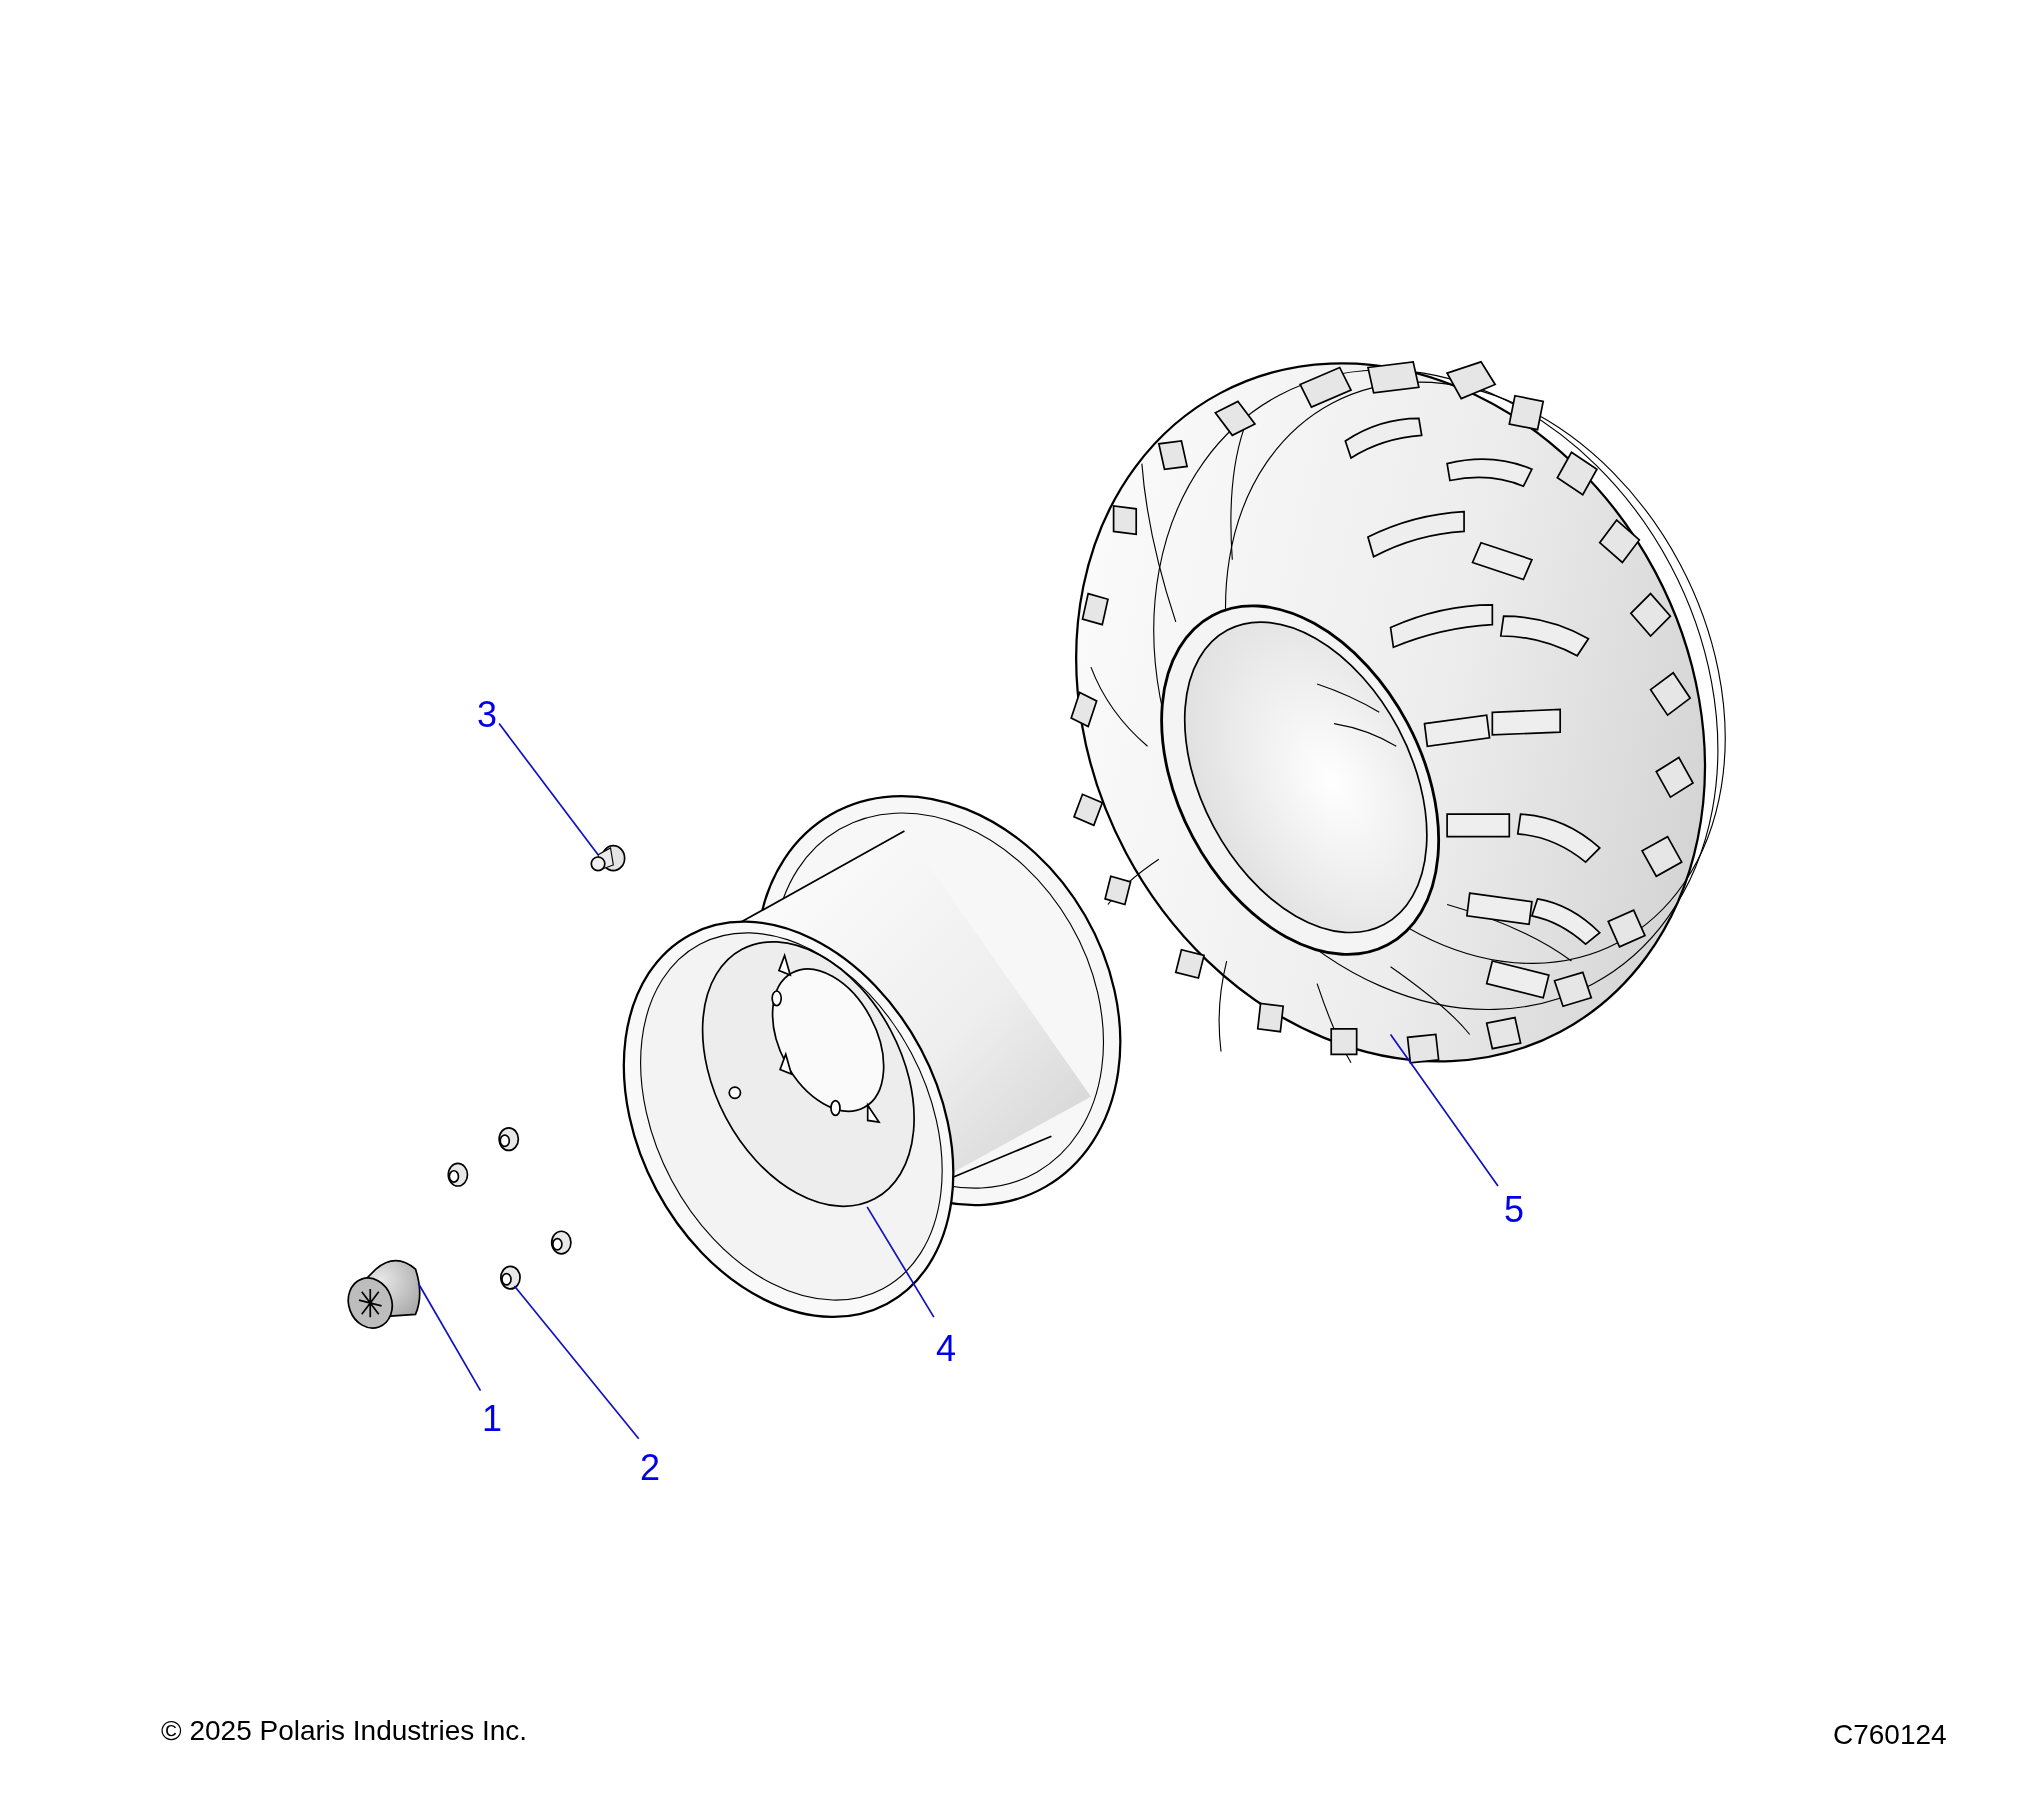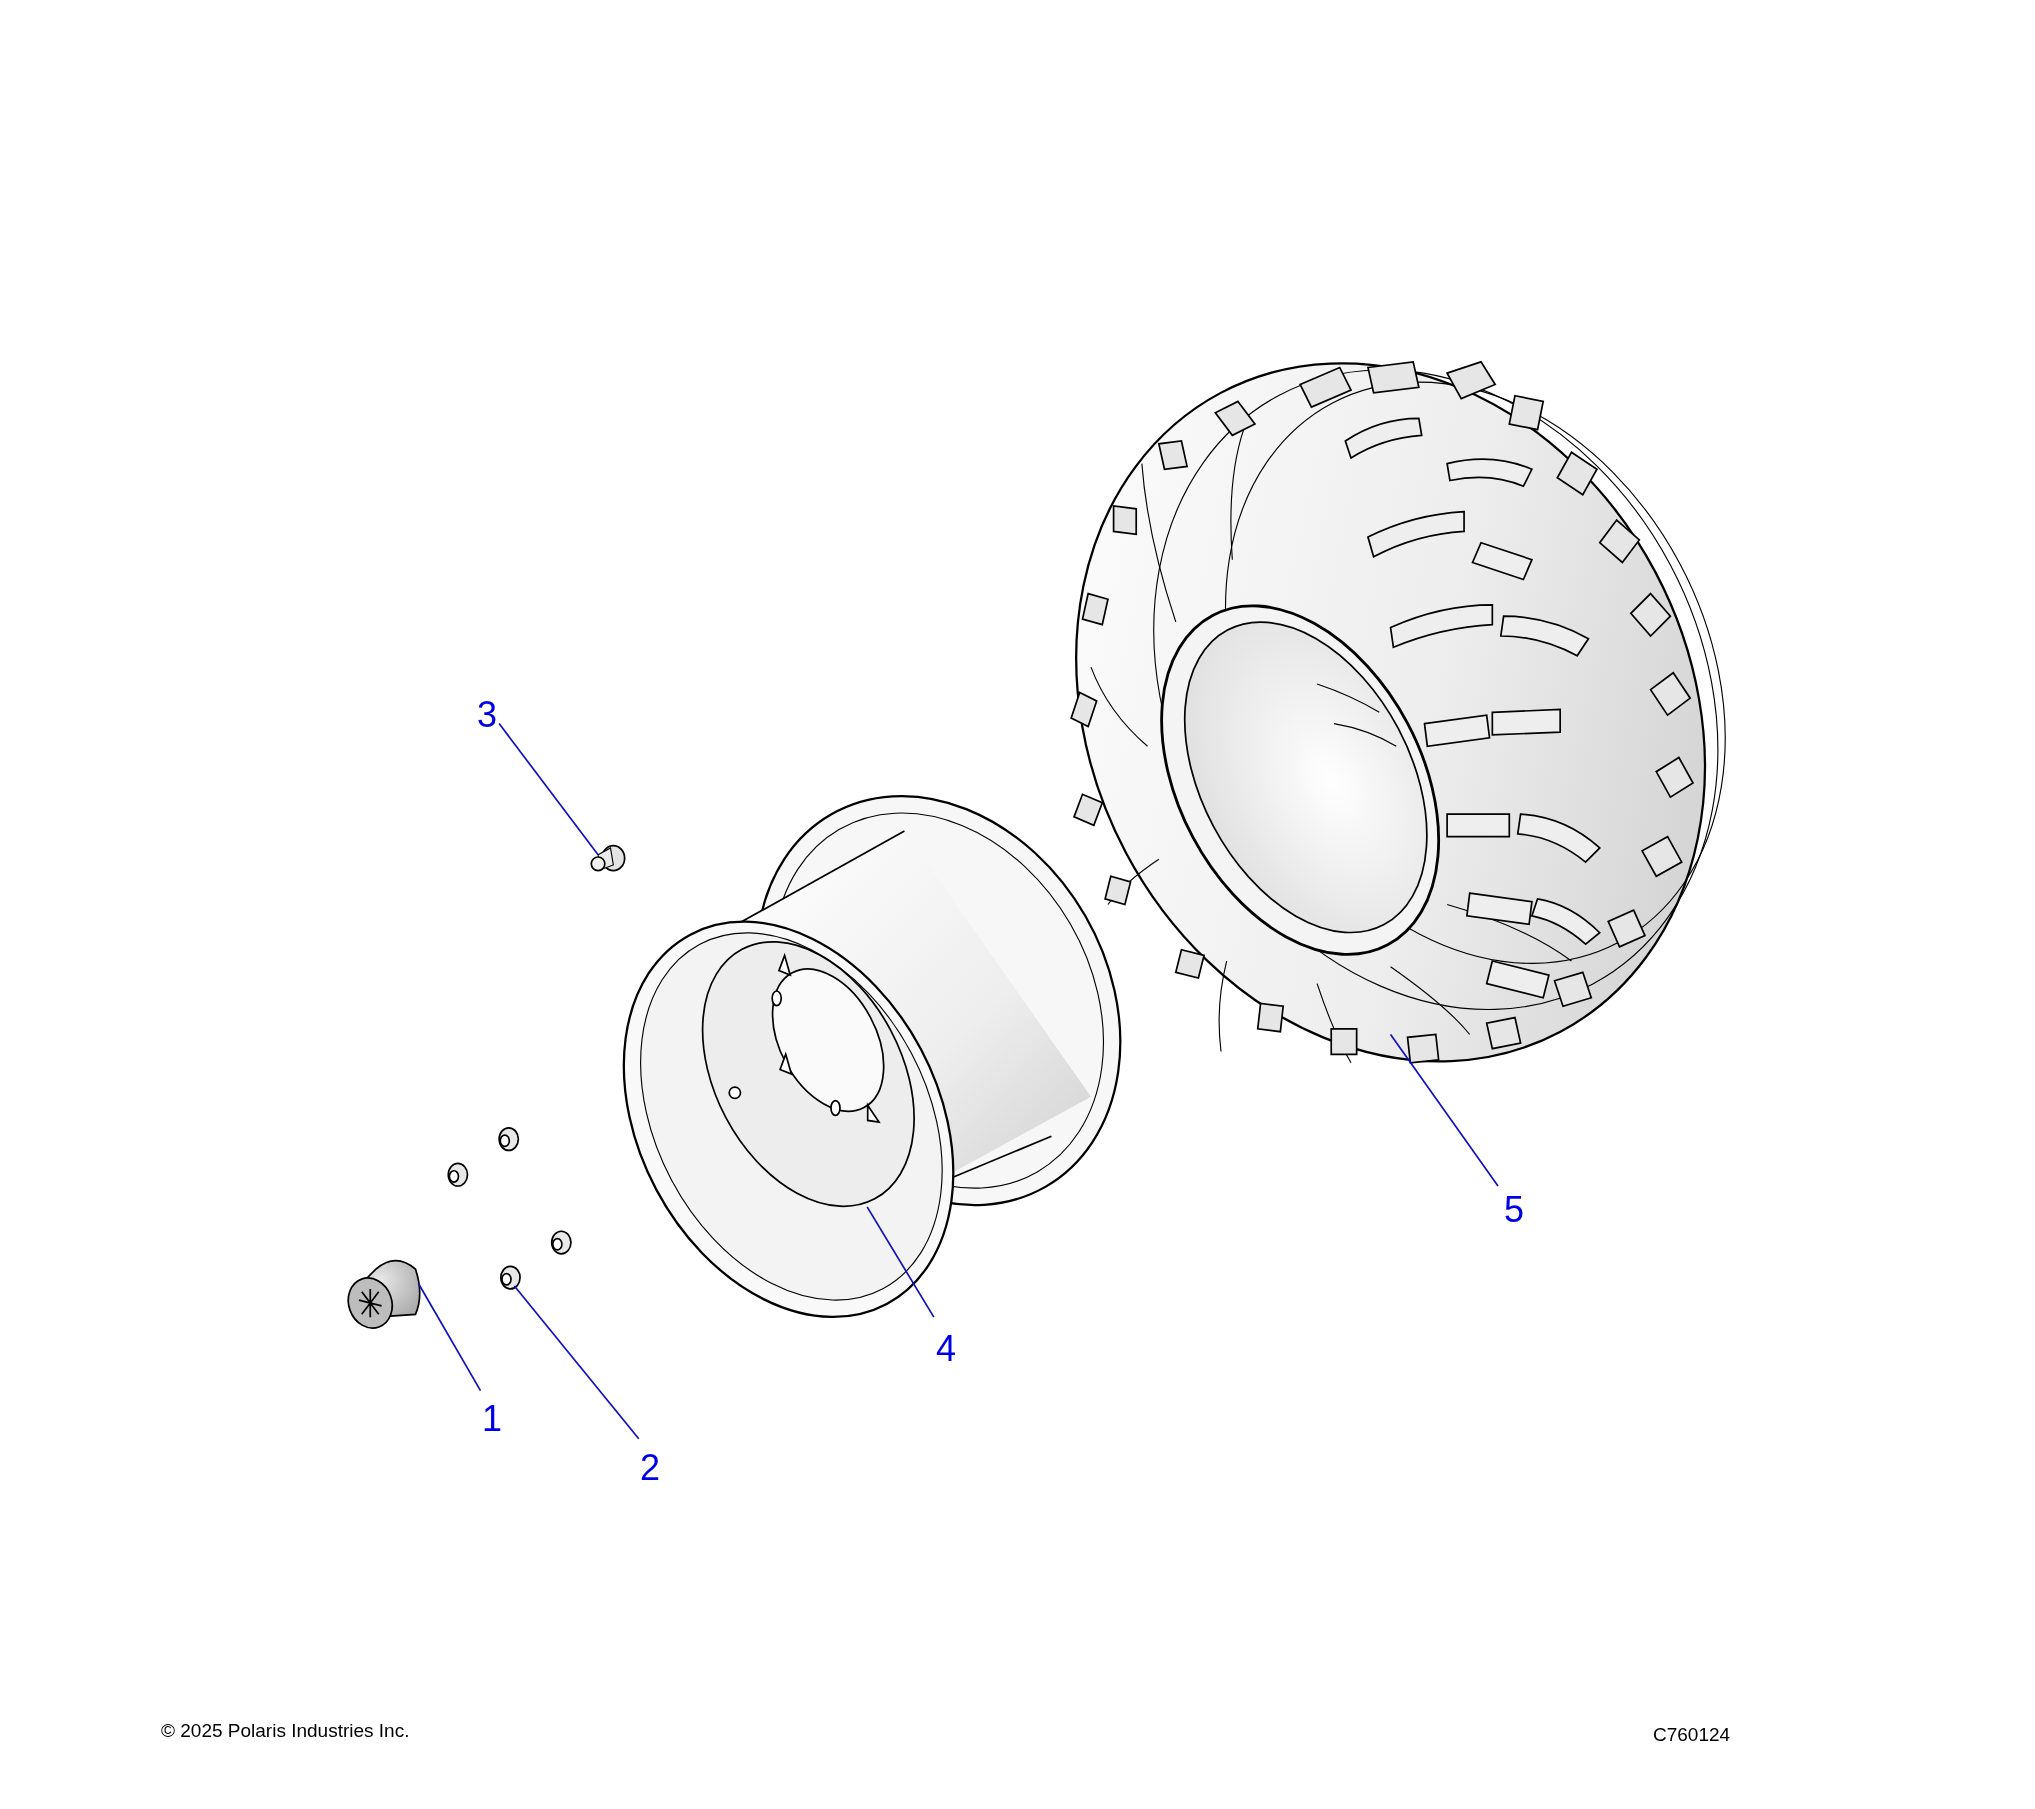--- a/index.html
+++ b/index.html
@@ -2,21 +2,21 @@
 <html style="font-size:9px"><head>
 <meta charset="utf-8">
 <style>
   html, body { margin: 0; padding: 0; background: #ffffff; }
   body { width: 2035px; height: 1809px; position: relative; overflow: hidden;
          font-family: "Liberation Sans", sans-serif; }
   #diagram { position: absolute; left: 0; top: 0; width: 2035px; height: 1809px; }
   .callout { position: absolute; font-family: "Liberation Sans", sans-serif;
              font-size: 36px; line-height: 36px; cursor: pointer; }
   .footer-text { position: absolute; font-family: "Liberation Sans", sans-serif;
-                 font-size: 19px; line-height: 32px; color: #000000; }
+                 font-size: 28px; line-height: 32px; color: #000000; }
 </style>
 </head>
 <body>
 
 <svg id="diagram" viewBox="0 0 3600 3200" xmlns="http://www.w3.org/2000/svg">
   <defs>
     <linearGradient id="gShade" x1="0" y1="0" x2="1" y2="1">
       <stop offset="0" stop-color="#ffffff"></stop>
       <stop offset="0.55" stop-color="#ededed"></stop>
       <stop offset="1" stop-color="#c9c9c9"></stop>
@@ -170,14 +170,14 @@
   </g>
 </svg>
 
 <div class="callout" style="left: 482px; top: 1401px; color: rgb(0, 0, 230);">1</div>
 <div class="callout" style="left: 640px; top: 1450px; color: rgb(0, 0, 230);">2</div>
 <div class="callout" style="left: 477px; top: 697px; color: rgb(0, 0, 230);">3</div>
 <div class="callout" style="left: 936px; top: 1331px; color: rgb(0, 0, 230);">4</div>
 <div class="callout" style="left: 1504px; top: 1192px; color: rgb(0, 0, 230);">5</div>
 
 <div class="footer-text" style="left:161px; top:1715px;">© 2025 Polaris Industries Inc.</div>
-<div class="footer-text" style="left:1653px; top:1719px;">C760124</div>
+<div class="footer-text" style="left:1833px; top:1719px;">C760124</div>
 
 
 </body></html>

